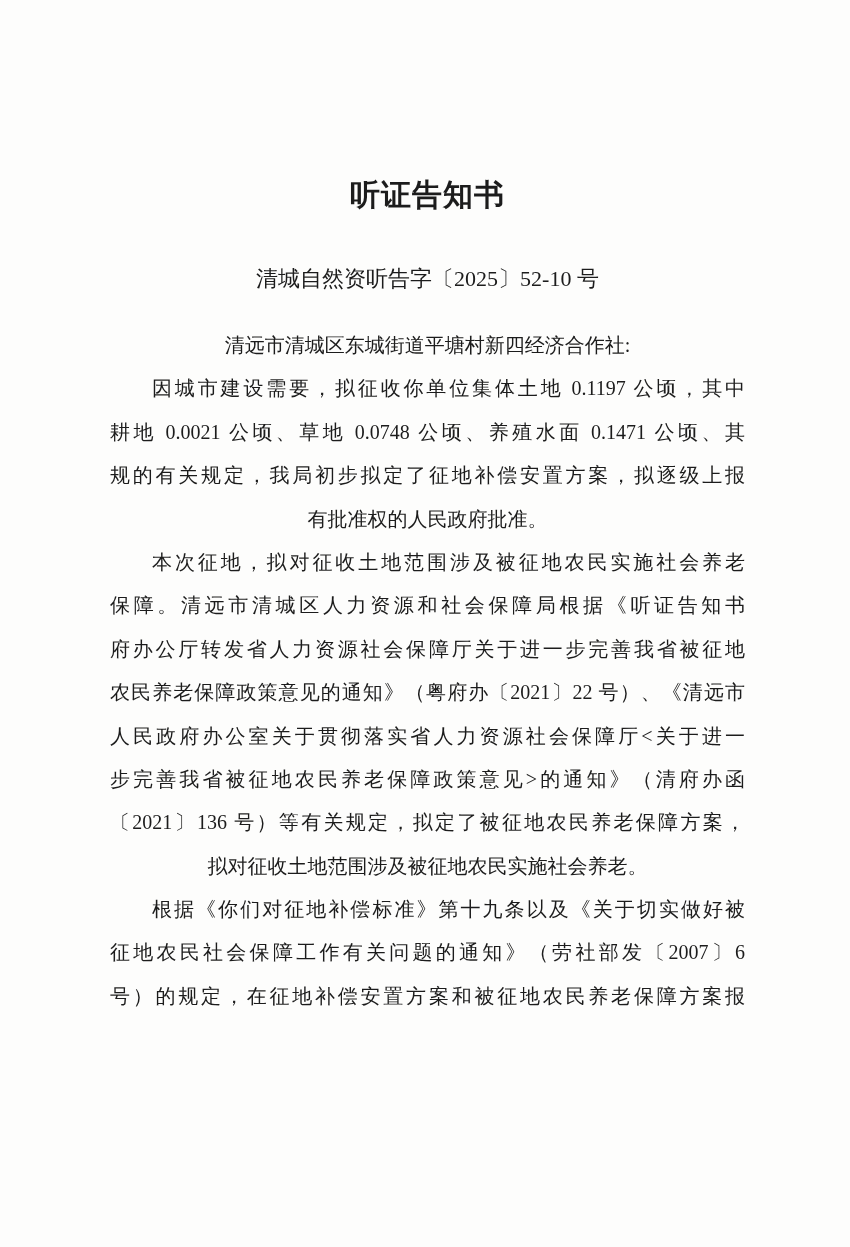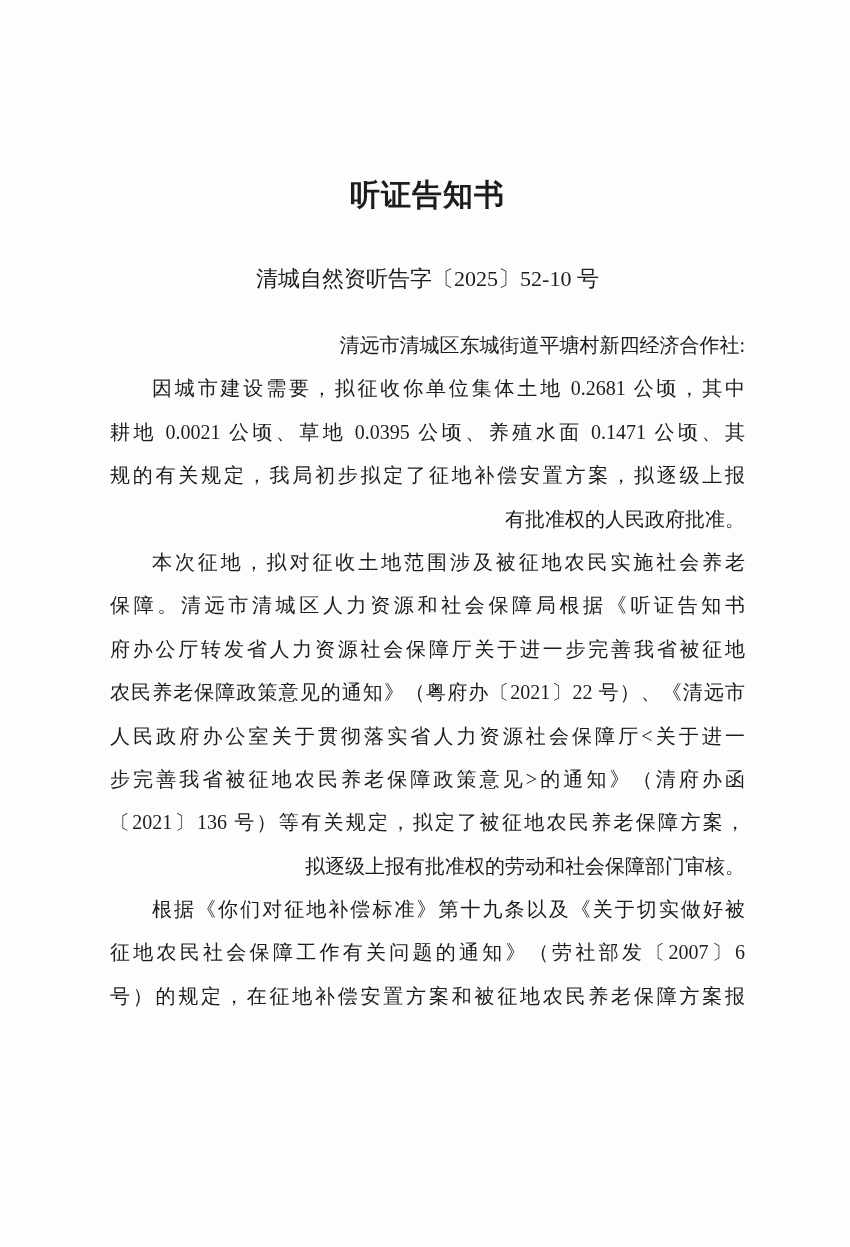--- a/index.html
+++ b/index.html
@@ -33,50 +33,50 @@
     text-align: center;
   }
   .body {
     margin-top: 30px;
   }
   .line {
     font-size: 20px;
     line-height: 43.4px;
     height: 43.4px;
     overflow: hidden;
-    text-align: right;
+    text-align: center;
   }
   .line.justify {
     text-align: justify;
     text-align-last: justify;
   }
   .line.indent {
     padding-left: 42px;
   }
 </style>
 </head>
 <body>
 
 <div class="page" style="background: rgb(253, 253, 252); color: rgb(28, 28, 28);">
   <div class="title">听证告知书</div>
 
   <div class="doc-number">清城自然资听告字〔2025〕52-10 号</div>
 
   <div class="body">
 
   <div class="line">清远市清城区东城街道平塘村新四经济合作社:</div>
-      <div class="line indent justify">因城市建设需要，拟征收你单位集体土地 0.2681 公顷，其中</div>
-      <div class="line justify">耕地 0.0021 公顷、草地 0.0395 公顷、养殖水面 0.1471 公顷、其</div>
+      <div class="line indent justify">因城市建设需要，拟征收你单位集体土地 0.1197 公顷，其中</div>
+      <div class="line justify">耕地 0.0021 公顷、草地 0.0748 公顷、养殖水面 0.1471 公顷、其</div>
       <div class="line justify">规的有关规定，我局初步拟定了征地补偿安置方案，拟逐级上报</div>
       <div class="line">有批准权的人民政府批准。</div>
       <div class="line indent justify">本次征地，拟对征收土地范围涉及被征地农民实施社会养老</div>
       <div class="line justify">保障。清远市清城区人力资源和社会保障局根据《听证告知书</div>
       <div class="line justify">府办公厅转发省人力资源社会保障厅关于进一步完善我省被征地</div>
       <div class="line justify">农民养老保障政策意见的通知》（粤府办〔2021〕22 号）、《清远市</div>
       <div class="line justify">人民政府办公室关于贯彻落实省人力资源社会保障厅&lt;关于进一</div>
       <div class="line justify">步完善我省被征地农民养老保障政策意见&gt;的通知》（清府办函</div>
       <div class="line justify">〔2021〕136 号）等有关规定，拟定了被征地农民养老保障方案，</div>
-      <div class="line">拟逐级上报有批准权的劳动和社会保障部门审核。</div>
+      <div class="line">拟对征收土地范围涉及被征地农民实施社会养老。</div>
       <div class="line indent justify">根据《你们对征地补偿标准》第十九条以及《关于切实做好被</div>
       <div class="line justify">征地农民社会保障工作有关问题的通知》（劳社部发〔2007〕6</div>
       <div class="line justify">号）的规定，在征地补偿安置方案和被征地农民养老保障方案报</div>
     </div>
 </div>
 
 </body></html>

